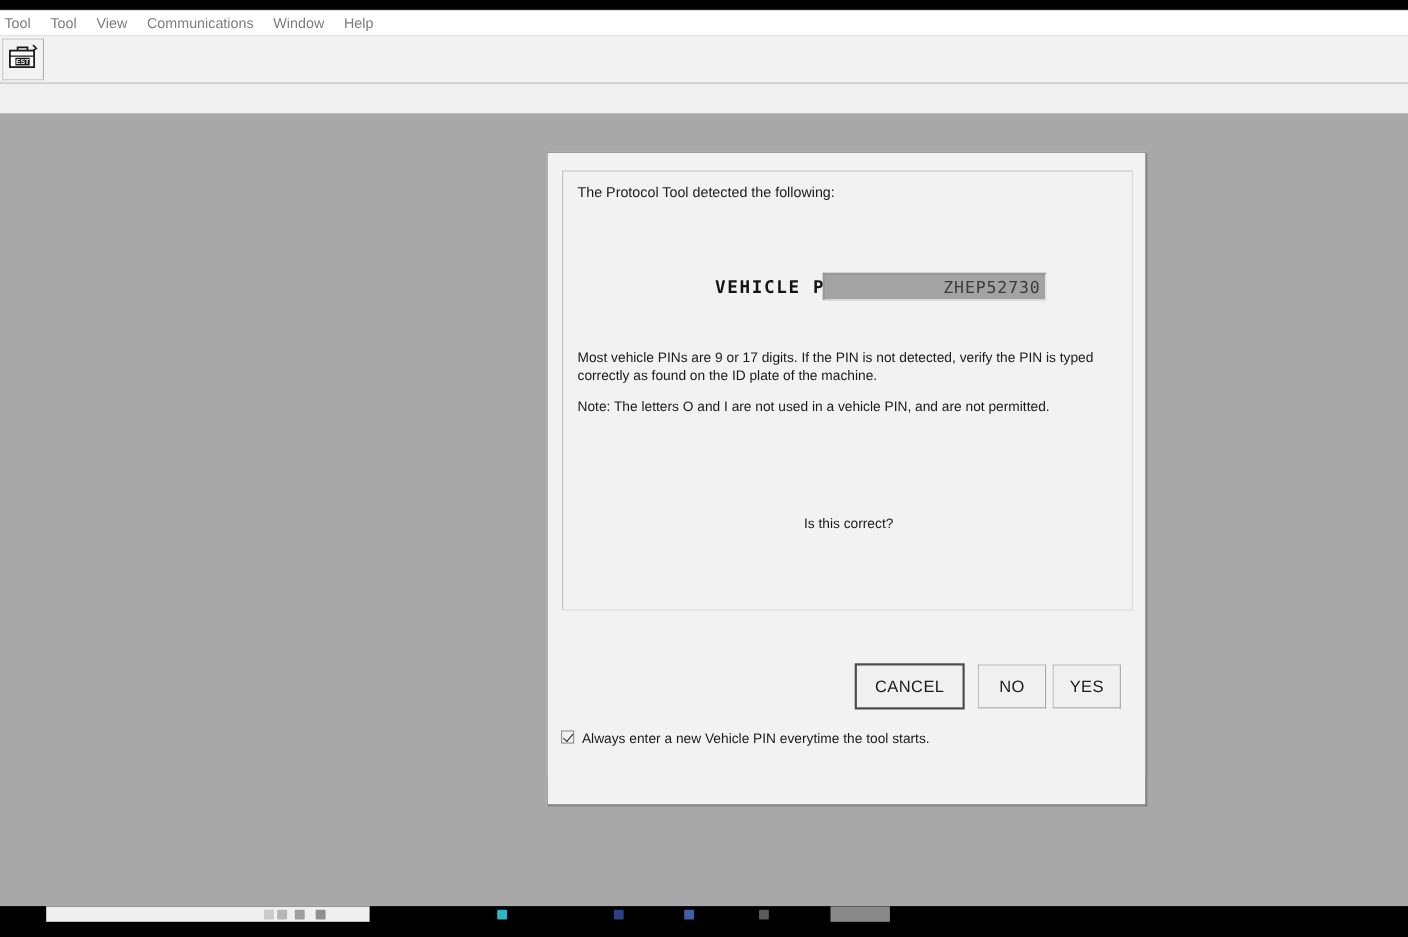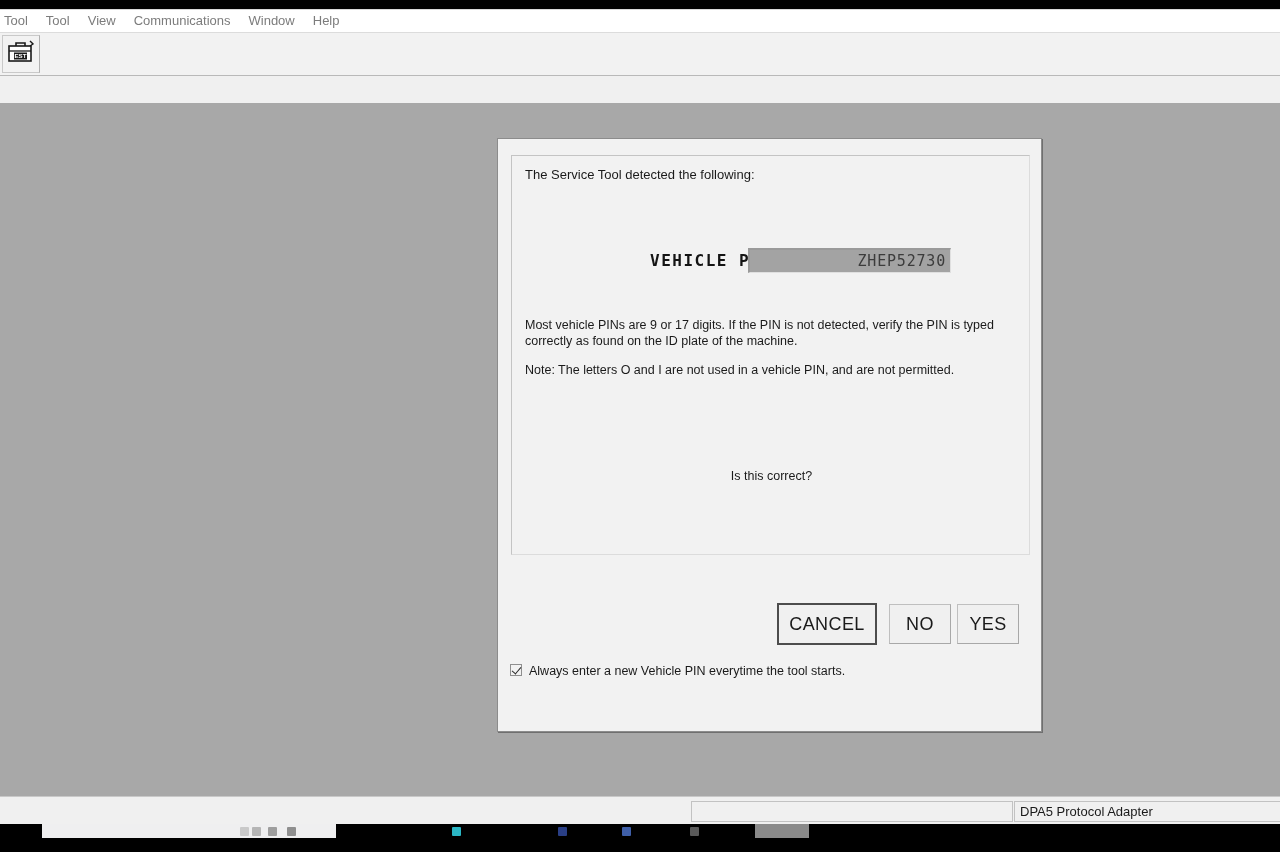--- a/index.html
+++ b/index.html
@@ -287,21 +287,21 @@
     width: 519px;
     height: 42px;
   }
   .btn {
     position: absolute;
     background: #f0f0f0;
     border: 1px solid #bfbfbf;
     border-bottom-color: #a8a8a8;
     border-right-color: #a8a8a8;
     box-sizing: border-box;
-    font-size: 18px;
+    font-size: 15px;
     color: #1a1a1a;
     display: flex;
     align-items: center;
     justify-content: center;
     letter-spacing: 0.4px;
     cursor: default;
   }
   .btn-cancel {
     left: 279px;
     top: 0;
@@ -431,21 +431,21 @@
 
     <div class="client-area"></div>
 
     <div class="dialog">
 
 
       <div class="dialog-body">
 
         <div class="group-panel">
 
-          <div class="detected-label">The Service Tool detected the following:</div>
+          <div class="detected-label">The Protocol Tool detected the following:</div>
 
           <div class="pin-row">
             <span class="pin-label">VEHICLE PIN:</span>
             <div class="pin-input">
               <span class="pin-value">ZHEP52730</span>
             </div>
           </div>
 
           <div class="para para-1">Most vehicle PINs are 9 or 17 digits. If the PIN is not detected, verify the PIN is typed correctly as found on the ID plate of the machine.</div>
           <div class="para para-2">Note: The letters O and I are not used in a vehicle PIN, and are not permitted.</div>
@@ -460,28 +460,20 @@
         </div>
 
         <div class="check-row">
           <span class="checkbox checked"></span>
           <span class="check-label">Always enter a new Vehicle PIN everytime the tool starts.</span>
         </div>
 
       </div>
     </div>
 
-    <div class="statusbar">
-      <div class="status-panel-a">
-        <span class="status-text"></span>
-      </div>
-      <div class="status-panel-b">
-        <span class="status-text">DPA5 Protocol Adapter</span>
-      </div>
-    </div>
 
   </div>
 
   <div class="taskbar">
     <div class="taskbar-strip">
       <div class="tb-panel" style="left:42px; width:294px;"></div>
       <div class="tb-icon" style="left:240px; background:#c9c9c9;"></div>
       <div class="tb-icon" style="left:252px; background:#b5b5b5;"></div>
       <div class="tb-icon" style="left:268px; background:#9e9e9e;"></div>
       <div class="tb-icon" style="left:287px; background:#8f8f8f;"></div>

